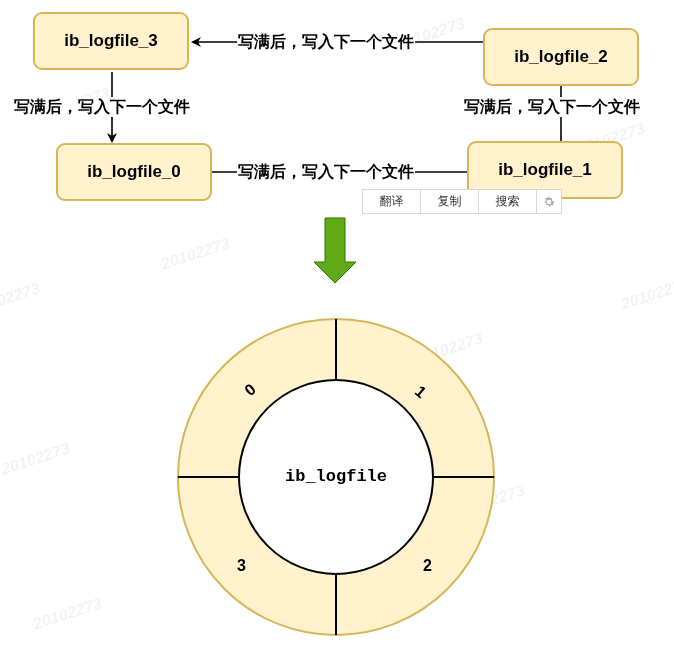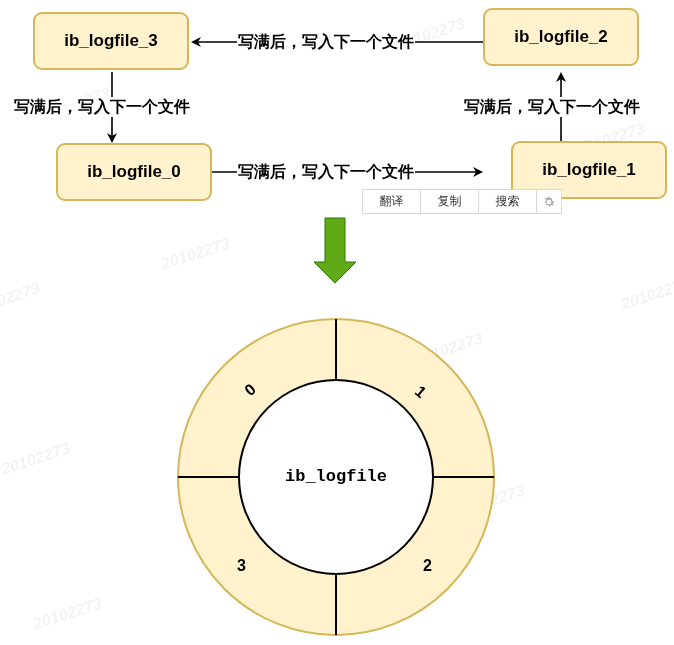--- a/index.html
+++ b/index.html
@@ -68,27 +68,27 @@
 
 <div style="position:absolute;left:256px;top:467px;width:160px;text-align:center;font-weight:bold;font-size:17px;line-height:20px;font-family:Liberation Mono, monospace;">ib_logfile</div>
 <div class="seg-label" style="position:absolute;left:246px;top:381px;transform:rotate(-40deg);">0</div>
 <div class="seg-label" style="position:absolute;left:416px;top:383px;transform:rotate(40deg);">1</div>
 <div class="seg-label" style="position:absolute;left:423px;top:557px;">2</div>
 <div class="seg-label" style="position:absolute;left:237px;top:557px;">3</div>
 
 <div class="box" style="left:33px;top:12px;">
   <span>ib_logfile_3</span>
 </div>
-<div class="box" style="left:483px;top:8px;">
+<div class="box" style="left:483px;top:28px;">
   <span>ib_logfile_2</span>
 </div>
 <div class="box" style="left:33px;top:143px;margin-left:23px;">
   <span>ib_logfile_0</span>
 </div>
-<div class="box" style="left:511px;top:141px;">
+<div class="box" style="left:467px;top:141px;">
   <span>ib_logfile_1</span>
 </div>
 
 <div class="edge-label" style="left:237px;top:32px;">写满后，写入下一个文件</div>
 <div class="edge-label" style="left:13px;top:97px;">写满后，写入下一个文件</div>
 <div class="edge-label" style="left:237px;top:162px;">写满后，写入下一个文件</div>
 <div class="edge-label" style="left:463px;top:97px;">写满后，写入下一个文件</div>
 
 <div class="popup">
   <div class="btn">翻译</div>

